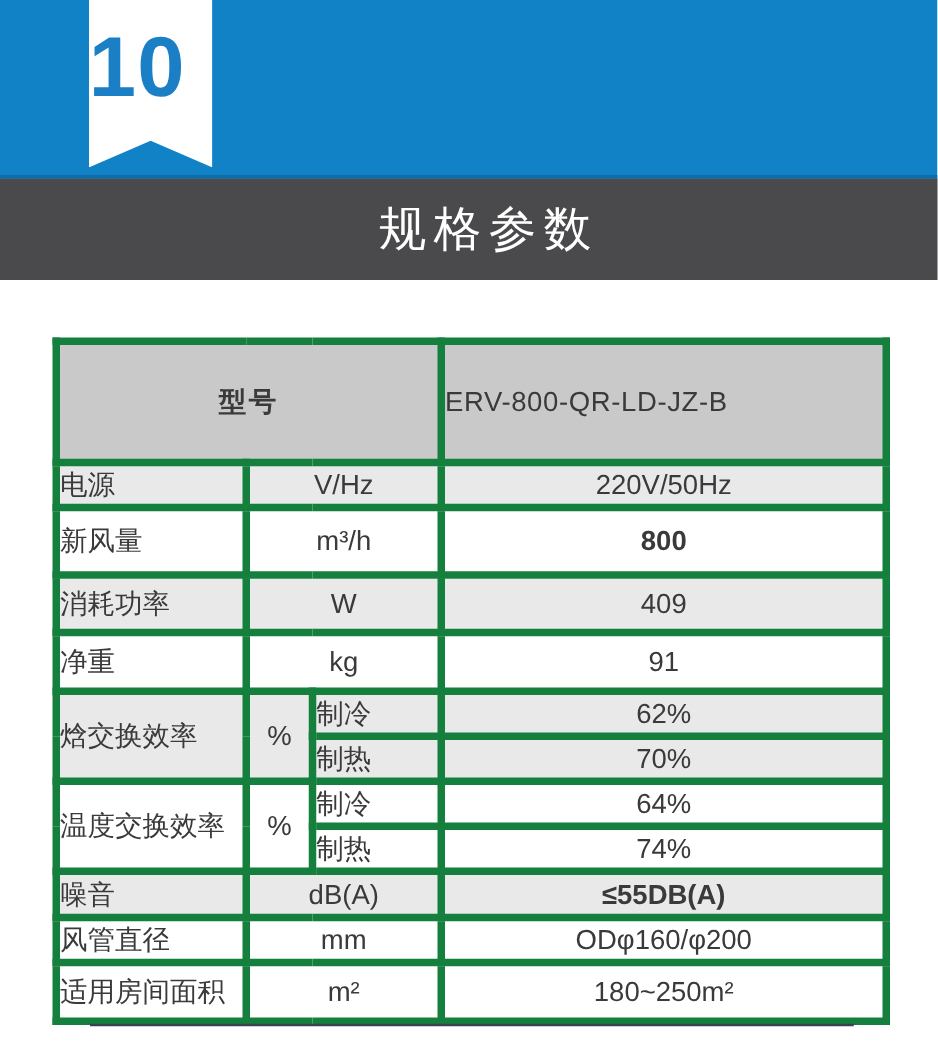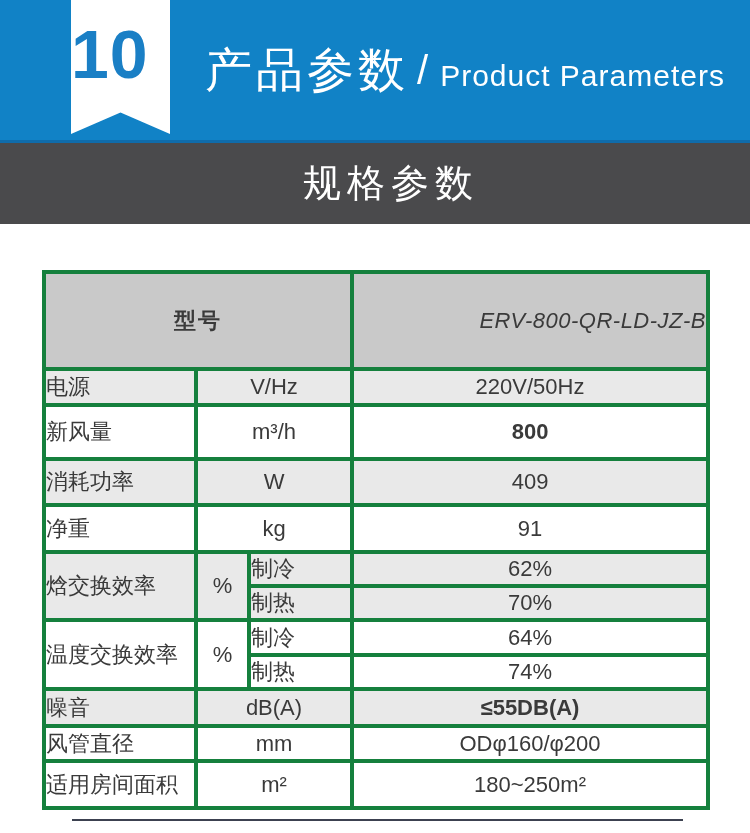--- a/index.html
+++ b/index.html
@@ -21,30 +21,30 @@
   .banner-title .en{font-size:30px;font-weight:300;letter-spacing:1px;}
 
   
   .subbar{position:absolute;left:0;top:143px;width:750px;height:81px;background:#4a4a4c;
           display:flex;align-items:center;justify-content:center;padding-left:16px;}
   .subbar-title{color:#ffffff;font-size:38px;font-weight:300;letter-spacing:6px;}
 
   
   table.spec{position:absolute;left:42px;top:270px;width:664px;border-collapse:collapse;
              table-layout:fixed;}
-  table.spec td{border:4px solid #15803d;padding:0;vertical-align:middle;
+  table.spec td{border:6px solid #15803d;padding:0;vertical-align:middle;
                 font-size:22px;color:#3a3a3a;overflow:hidden;}
   td.name{text-align:left;padding-left:12px;font-family:Liberation Mono, monospace;}
   td.unit,td.val,td.mode{text-align:center;}
   td.mode{text-align:left;padding-left:14px;border-left-width:1px;}
   tr.sub2 td{border-top-width:1px;}
   .shaded{background:#e9e9e9;}
   .hdr{background:#c9c9c9;}
   td.model-label{text-align:center;font-weight:bold;font-size:26px;letter-spacing:2px;}
-  td.model-value{text-align:right;font-size:27px;letter-spacing:.5px;color:#1d2b4c;font-style:italic;}
+  td.model-value{text-align:left;font-size:27px;letter-spacing:.5px;color:#1d2b4c;}
   td.val{color:#1d2b4c;}
   .v-volt{font-size:23px;}
   .v-air{font-size:26px;font-weight:bold;}
   .v-pow{font-size:24px;}
   .v-kg{font-size:22px;}
   .v-pct{font-size:23px;}
   .v-noise{font-size:20px;font-weight:bold;letter-spacing:0;}
   .v-duct{font-size:22px;}
   .v-area{font-size:28px;}
   .u-small{font-size:19px;}
@@ -54,25 +54,20 @@
   .next-divider{position:absolute;left:72px;top:819px;width:611px;height:2px;background:#3c4150;}
 </style>
 </head>
 <body>
 
 <div class="page">
 
   <div class="banner">
     <div class="bookmark">
       <span class="bookmark-num">10</span>
-    </div>
-    <div class="banner-title">
-      <span class="zh">产品参数</span>
-      <span class="slash">/</span>
-      <span class="en">Product Parameters</span>
     </div>
   </div>
 
   <div class="subbar">
     <span class="subbar-title">规格参数</span>
   </div>
 
   <table class="spec">
     <colgroup>
         <col style="width:152px">

